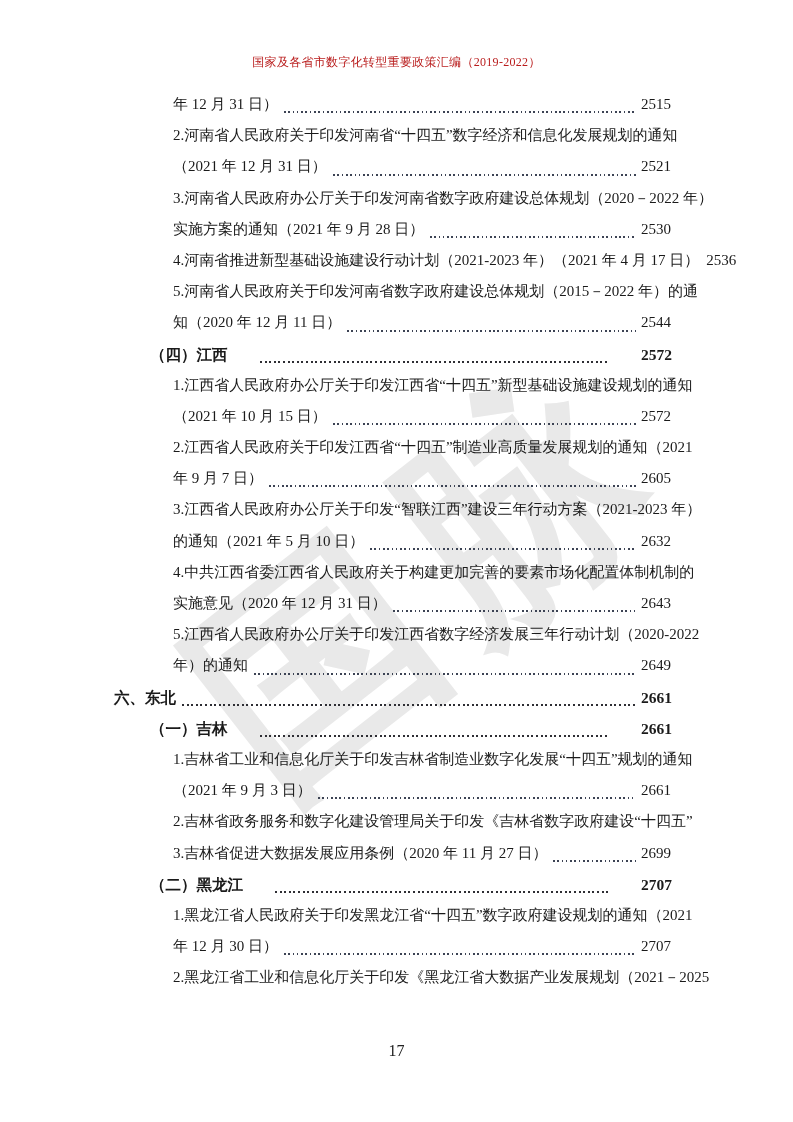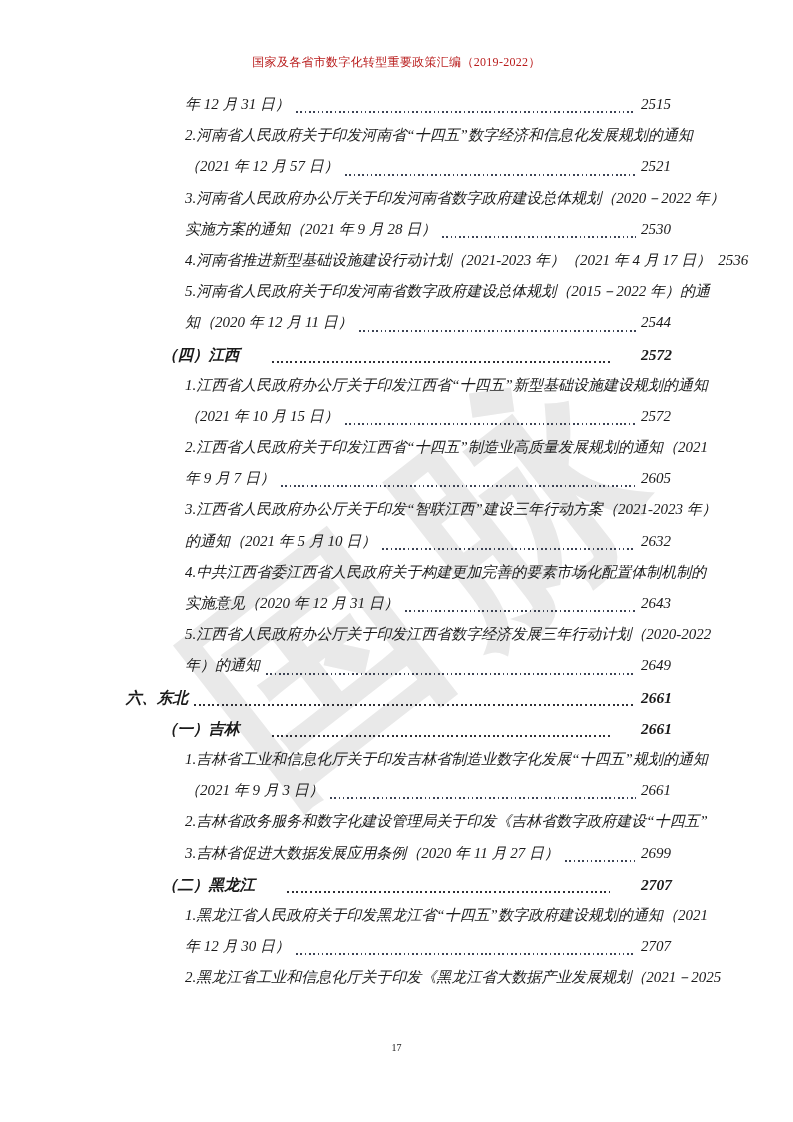--- a/index.html
+++ b/index.html
@@ -24,21 +24,21 @@
     display:flex;align-items:center;justify-content:center;
     transform:rotate(-38deg);
     font-size:230px;font-weight:bold;
     letter-spacing:28px;
     color:#e9e9e9;
     white-space:nowrap;
     pointer-events:none;
     user-select:none;
   }
   .toc{
-    position:absolute;top:89px;left:12px;right:0;font-style:italic;
+    position:absolute;top:89px;left:0;right:0;
   }
   .row{
     display:flex;
     height:31.2px;line-height:31.2px;
     padding-right:118px;
     white-space:pre;
     font-size:15px;
     position:relative;
   }
   .row.item{padding-left:173px;}
@@ -55,42 +55,42 @@
   .row.h1 .leader,.row.h2 .leader{
     height:2.6px;
     margin-bottom:6.5px;
     background-image:repeating-linear-gradient(to right,#2e2e34 0 2px,transparent 2px 4.6px);
   }
   .pageno{flex:0 0 auto;min-width:34px;text-align:left;}
   .pageno.inline{min-width:0;text-align:right;margin-left:7px;}
   .doc-footer{
     position:absolute;top:1042px;left:0;right:0;
     text-align:center;
-    font-size:10px;
+    font-size:16px;
     color:#222;
   }
 </style>
 </head>
 <body>
 
 <div class="page">
 
   <div class="doc-header">国家及各省市数字化转型重要政策汇编（2019-2022）</div>
 
   <div class="watermark">国脉</div>
 
   <div class="toc">
       <div class="row item">
     <span class="text">年 12 月 31 日）</span>
   <span class="leader"></span><span class="pageno">2515</span></div>
       <div class="row item">
     <span class="text">2.河南省人民政府关于印发河南省“十四五”数字经济和信息化发展规划的通知</span>
   </div>
       <div class="row item">
-    <span class="text">（2021 年 12 月 57 日）</span>
+    <span class="text">（2021 年 12 月 31 日）</span>
   <span class="leader"></span><span class="pageno">2521</span></div>
       <div class="row item">
     <span class="text">3.河南省人民政府办公厅关于印发河南省数字政府建设总体规划（2020－2022 年）</span>
   </div>
       <div class="row item">
     <span class="text">实施方案的通知（2021 年 9 月 28 日）</span>
   <span class="leader"></span><span class="pageno">2530</span></div>
       <div class="row item">
     <span class="text">4.河南省推进新型基础设施建设行动计划（2021-2023 年）（2021 年 4 月 17 日）</span>
   <span class="pageno inline">2536</span></div>

